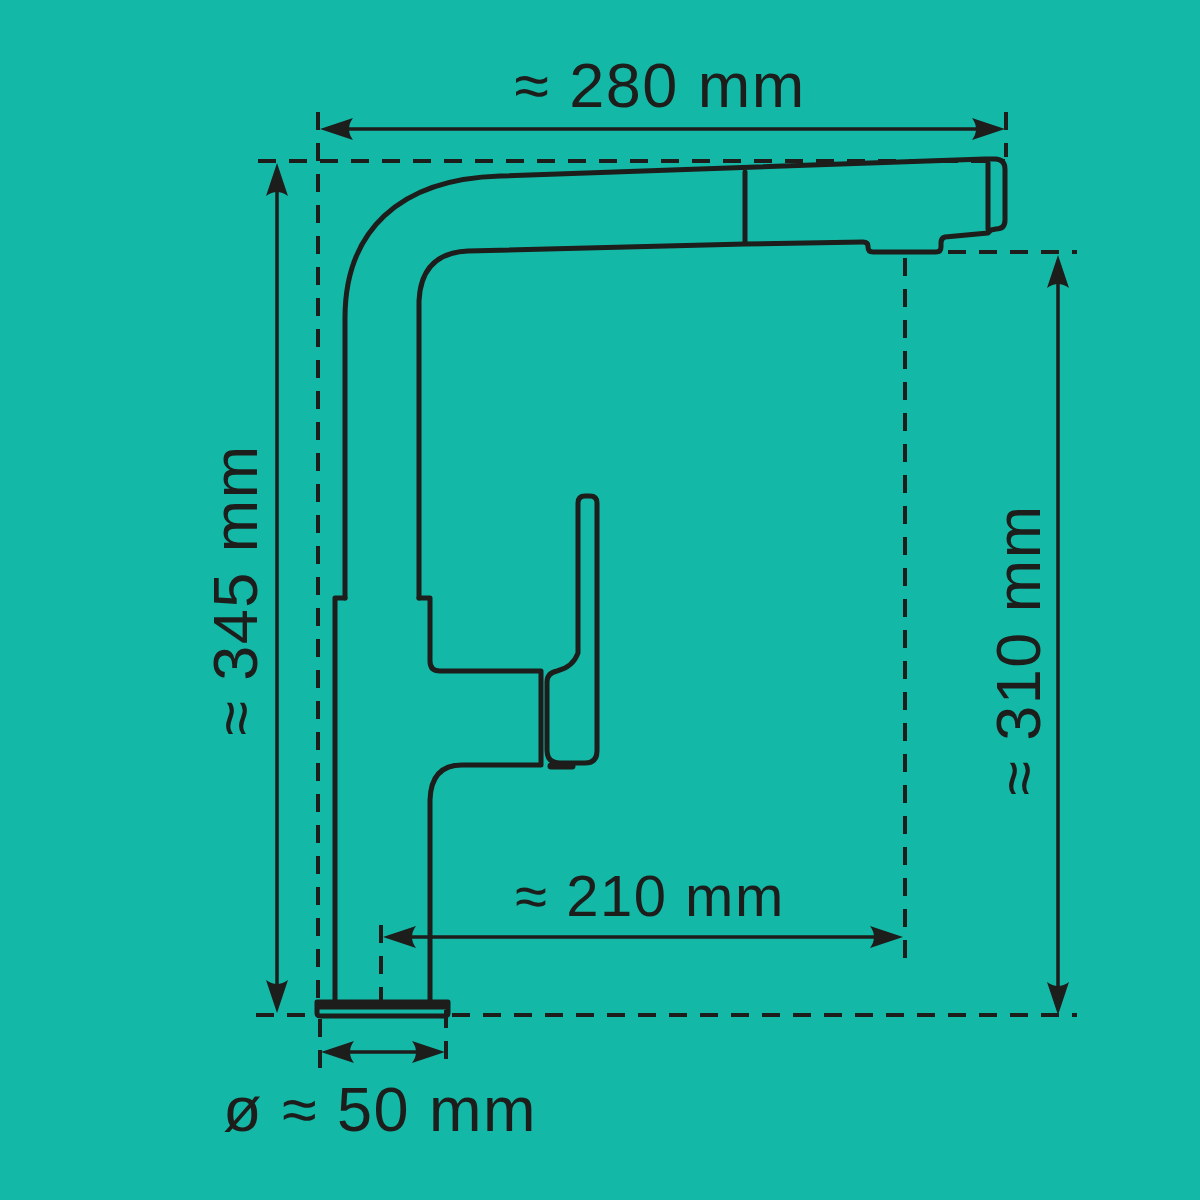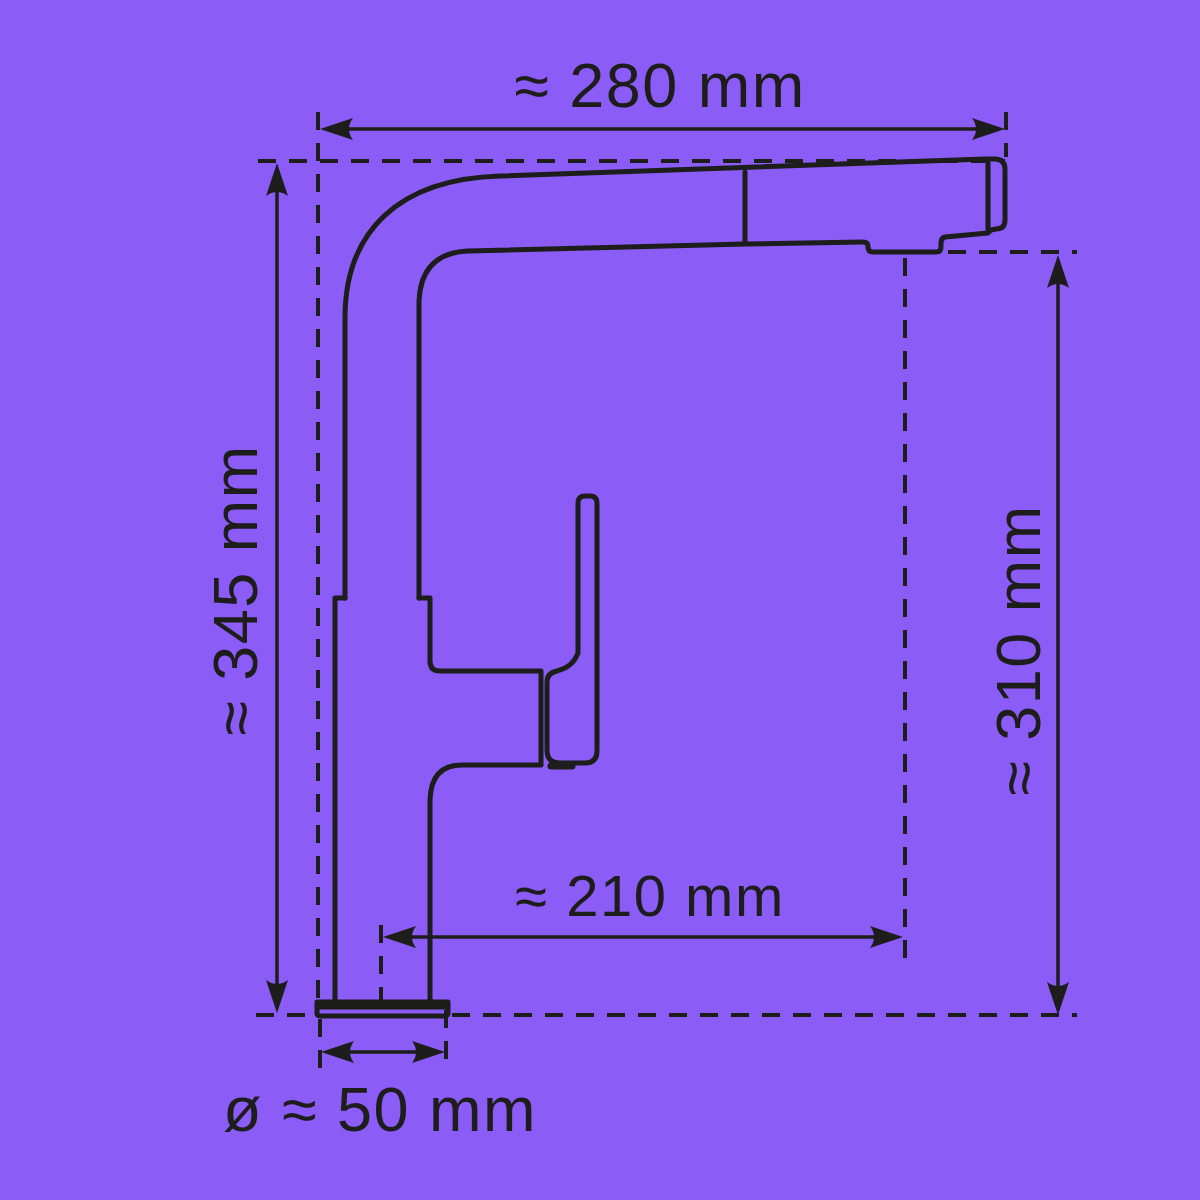--- a/index.html
+++ b/index.html
@@ -1,19 +1,19 @@
 <!DOCTYPE html>
 <html><head>
 <meta charset="utf-8">
 <style>
   html,body{margin:0;padding:0;background:#ffffff;}
   .stage{
     position:relative;
     width:1200px;height:1200px;
-    background:#8b5cf6;
+    background:#14b8a6;
     font-family:"Liberation Sans", sans-serif;
     overflow:hidden;
   }
   svg{display:block;}
   .outline{stroke:#1d1d1b;stroke-width:5;fill:none;stroke-linejoin:round;stroke-linecap:round;}
   .outline-thick{stroke:#1d1d1b;stroke-width:7;fill:none;stroke-linecap:round;}
   .ext{stroke:#1d1d1b;stroke-width:4;fill:none;stroke-dasharray:18 13;stroke-linecap:butt;}
   .dim{stroke:#1d1d1b;stroke-width:3.5;fill:none;}
   .arrow{fill:#1d1d1b;stroke:none;}
   .dim-label{

